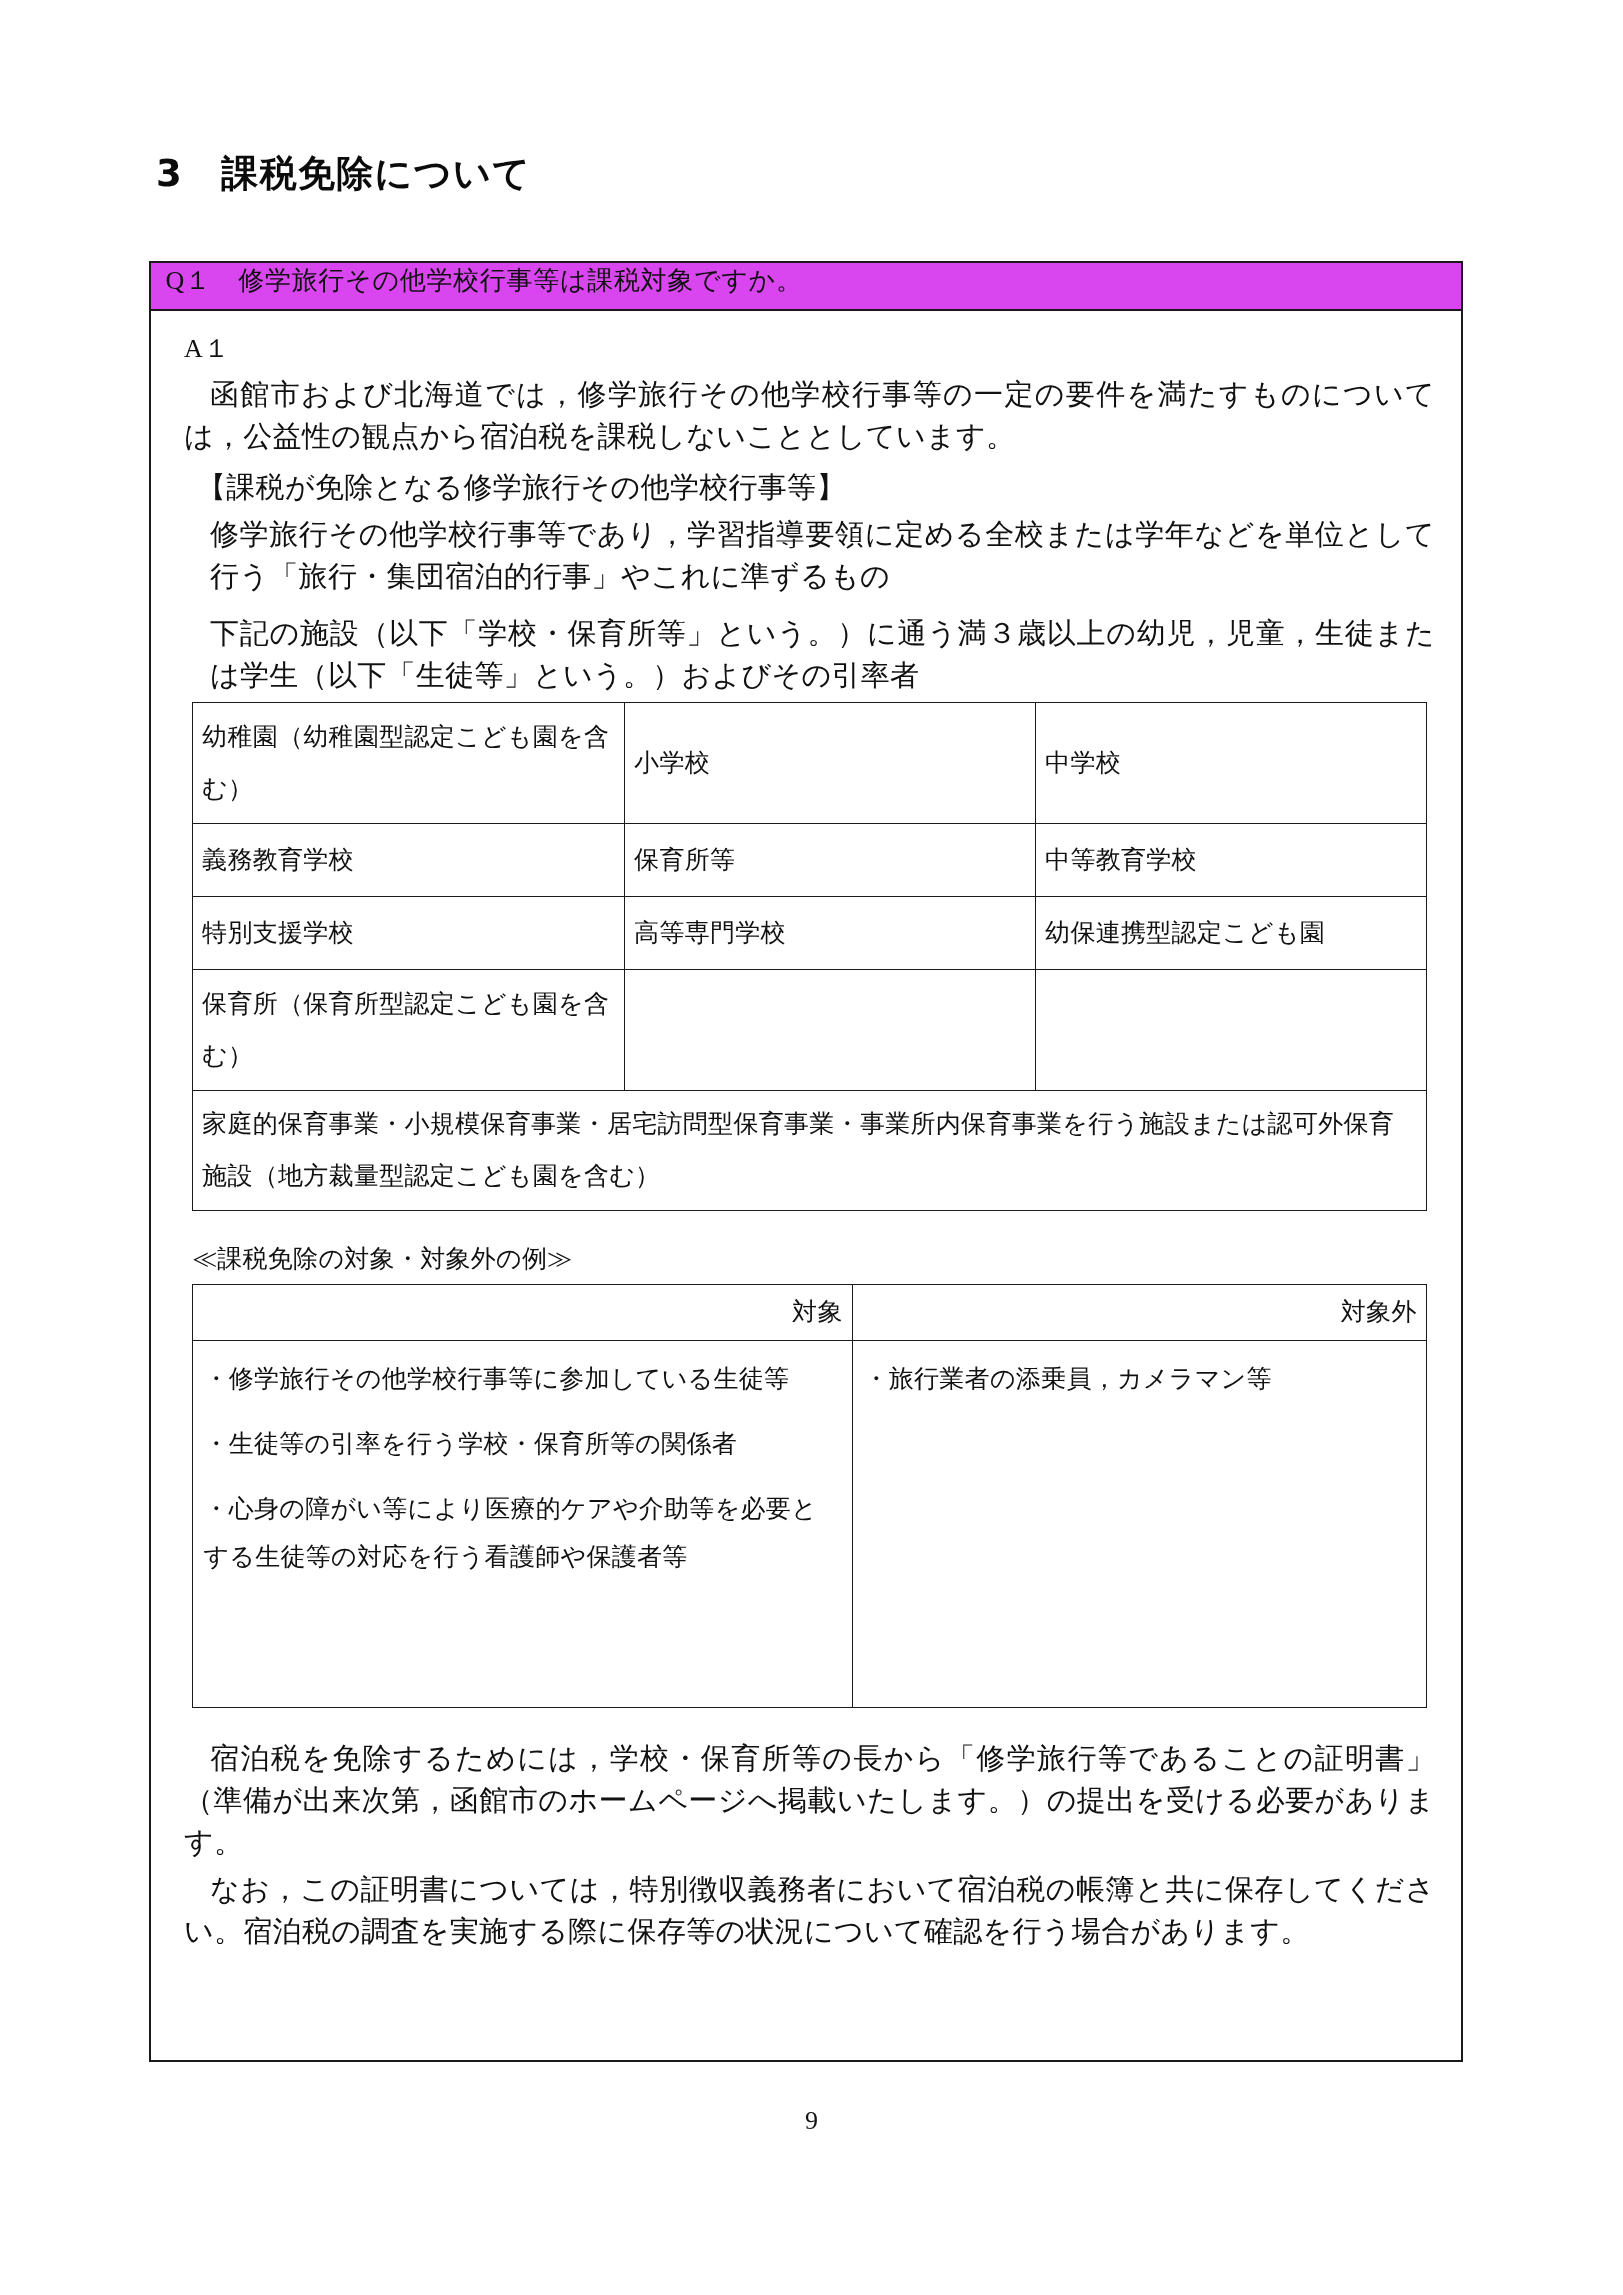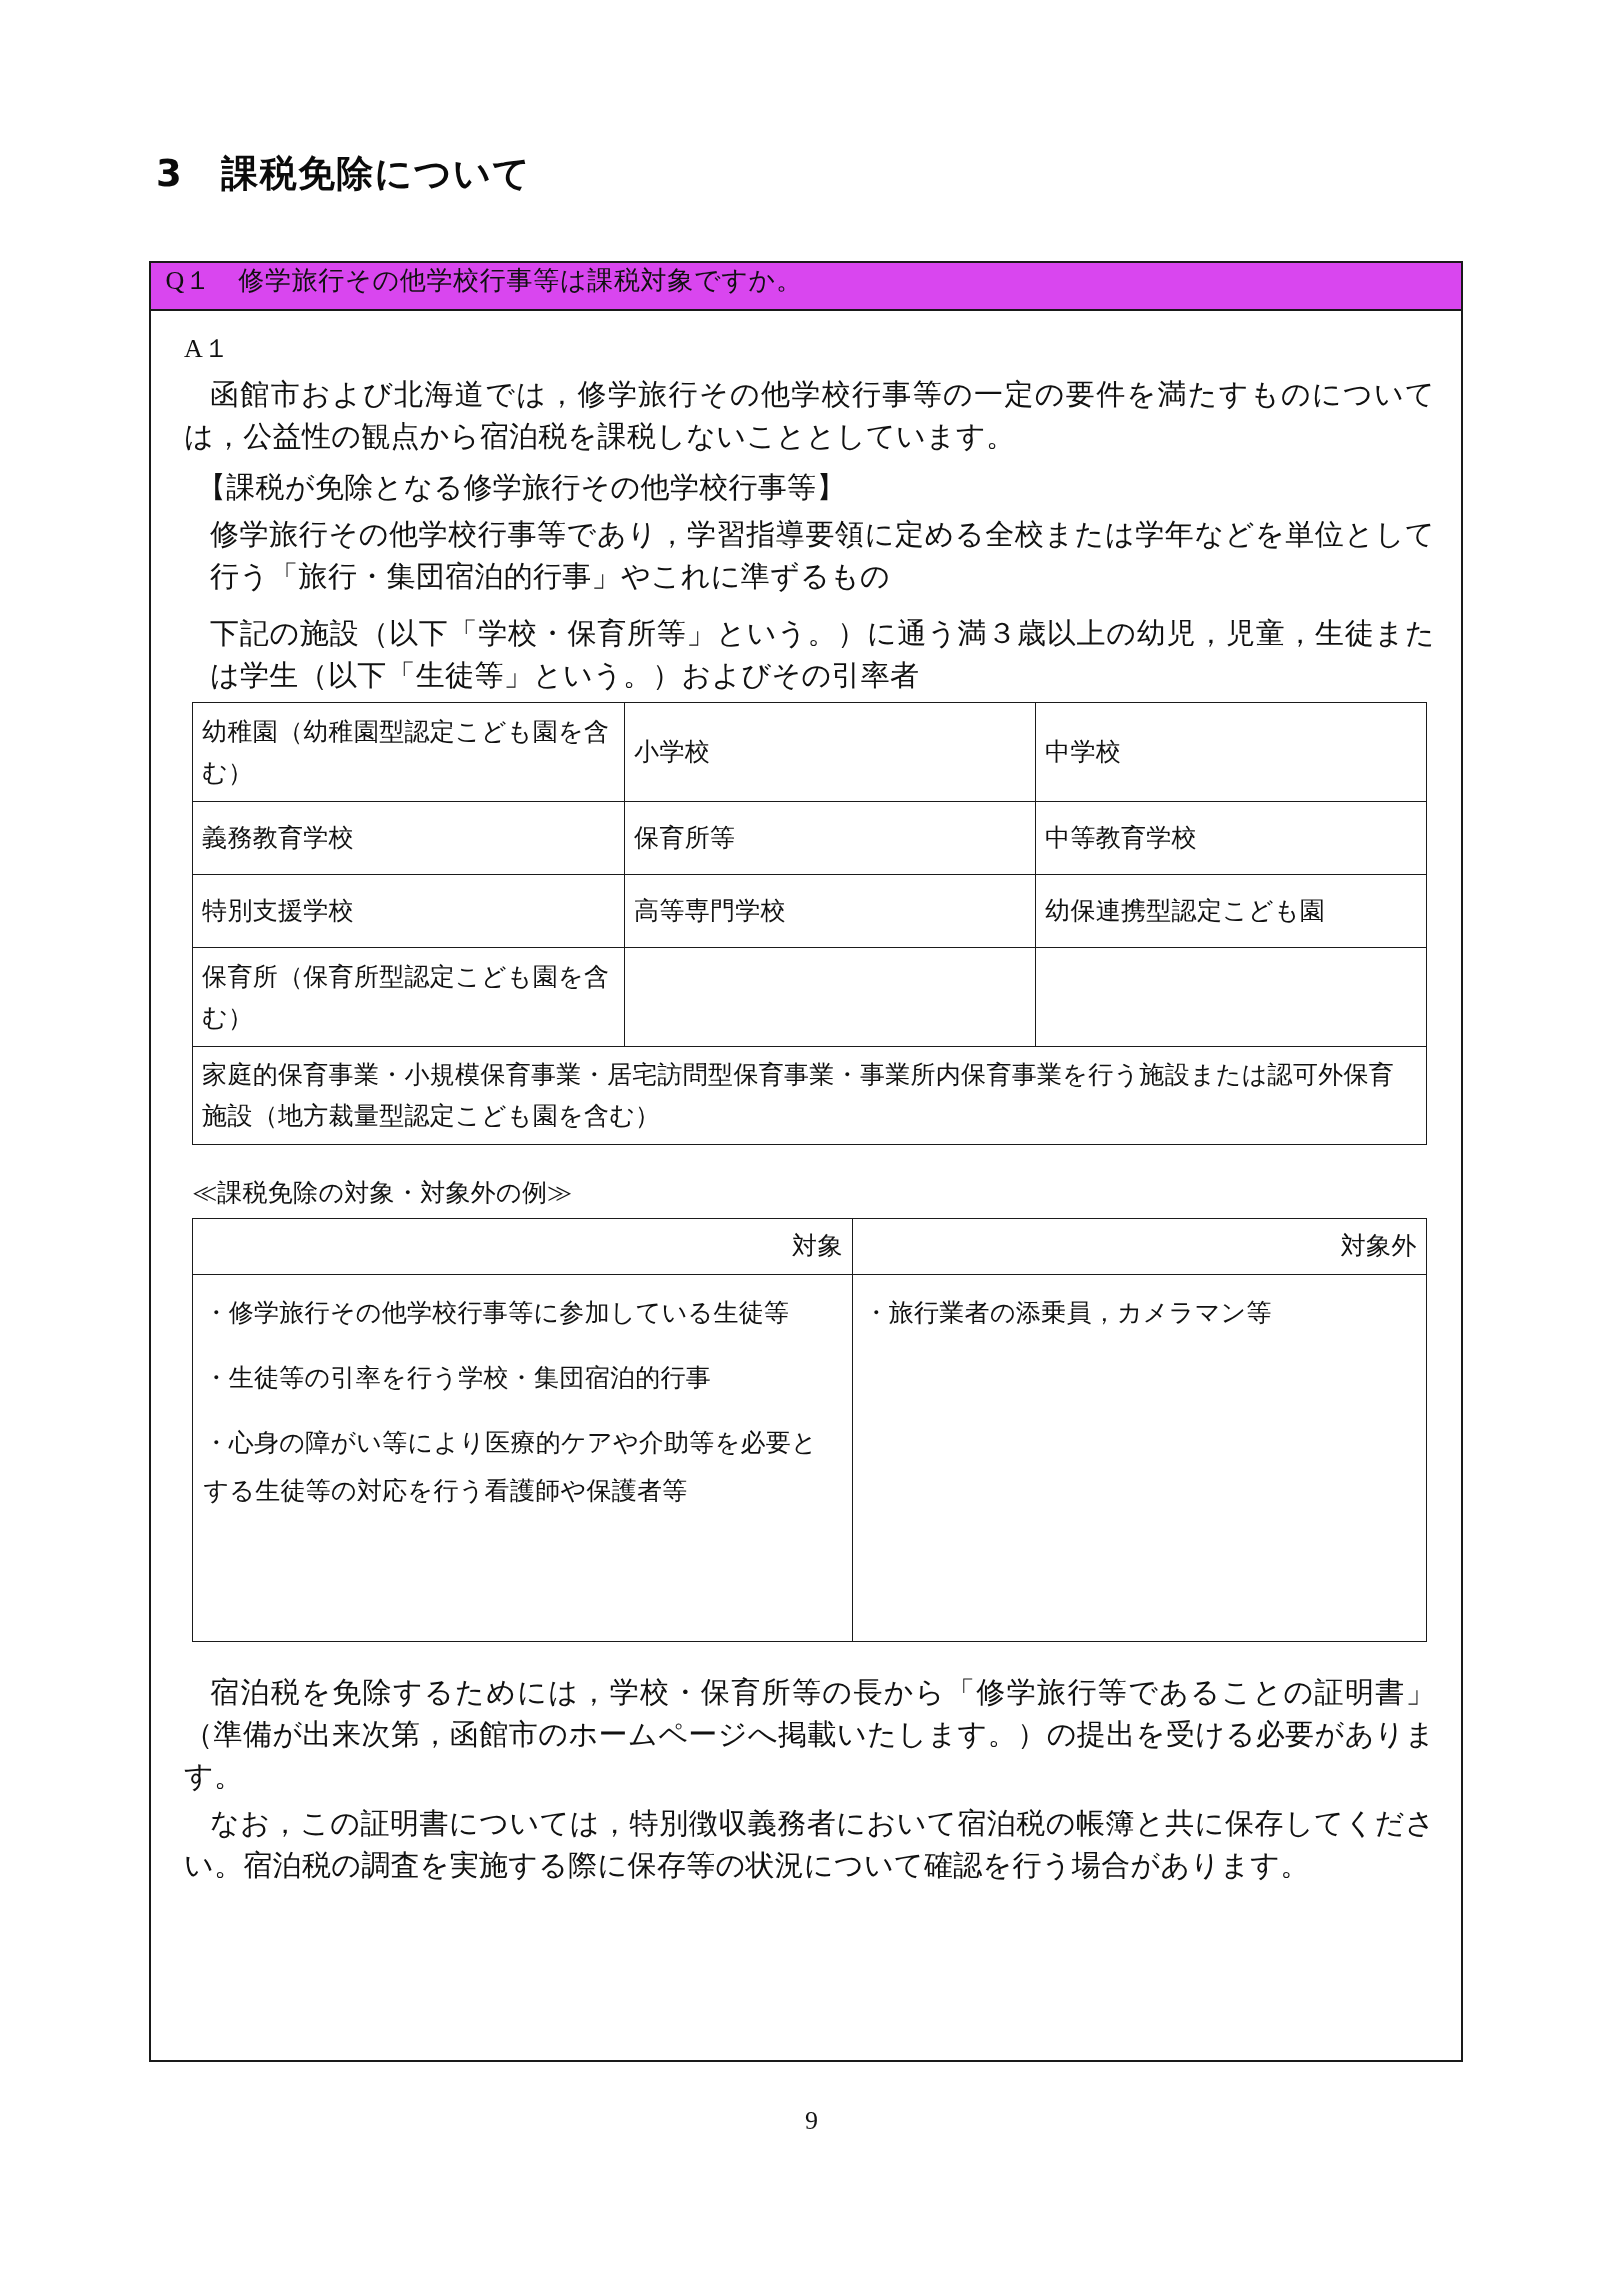--- a/index.html
+++ b/index.html
@@ -105,21 +105,21 @@
     padding: 7.9px 9.2px;
     box-sizing: border-box;
   }
 
   
   #facilities-table col.c1 { width: 432px; }
   #facilities-table col.c2 { width: 411px; }
   #facilities-table col.c3 { width: 391px; }
   #facilities-table td { height: 73px; }
   #facilities-table td.tall { height: 89px; }
-  #facilities-table td.wide { line-height: 41px; }
+  #facilities-table td.wide { line-height: 52px; }
 
   
   #examples-table col.e1 { width: 660px; }
   #examples-table col.e2 { width: 574px; }
   #examples-table th {
     text-align: right;
     height: 56px;
     padding: 5.2px 9.2px;
   }
   #examples-table td.items {
@@ -229,21 +229,21 @@
         <tr>
           <th>対象</th>
           <th>対象外</th>
         </tr>
       </thead>
       <tbody>
         <tr>
           <td class="items">
             <span class="bullet-line">・修学旅行その他学校行事等に参加している生徒等</span>
             <span class="gap"></span>
-            <span class="bullet-line">・生徒等の引率を行う学校・集団宿泊的行事</span>
+            <span class="bullet-line">・生徒等の引率を行う学校・保育所等の関係者</span>
             <span class="gap"></span>
             <span class="bullet-line">・心身の障がい等により医療的ケアや介助等を必要とする生徒等の対応を行う看護師や保護者等</span>
           </td>
           <td class="items">
             <span class="bullet-line">・旅行業者の添乗員，カメラマン等</span>
           </td>
         </tr>
       </tbody>
     </table>
 

